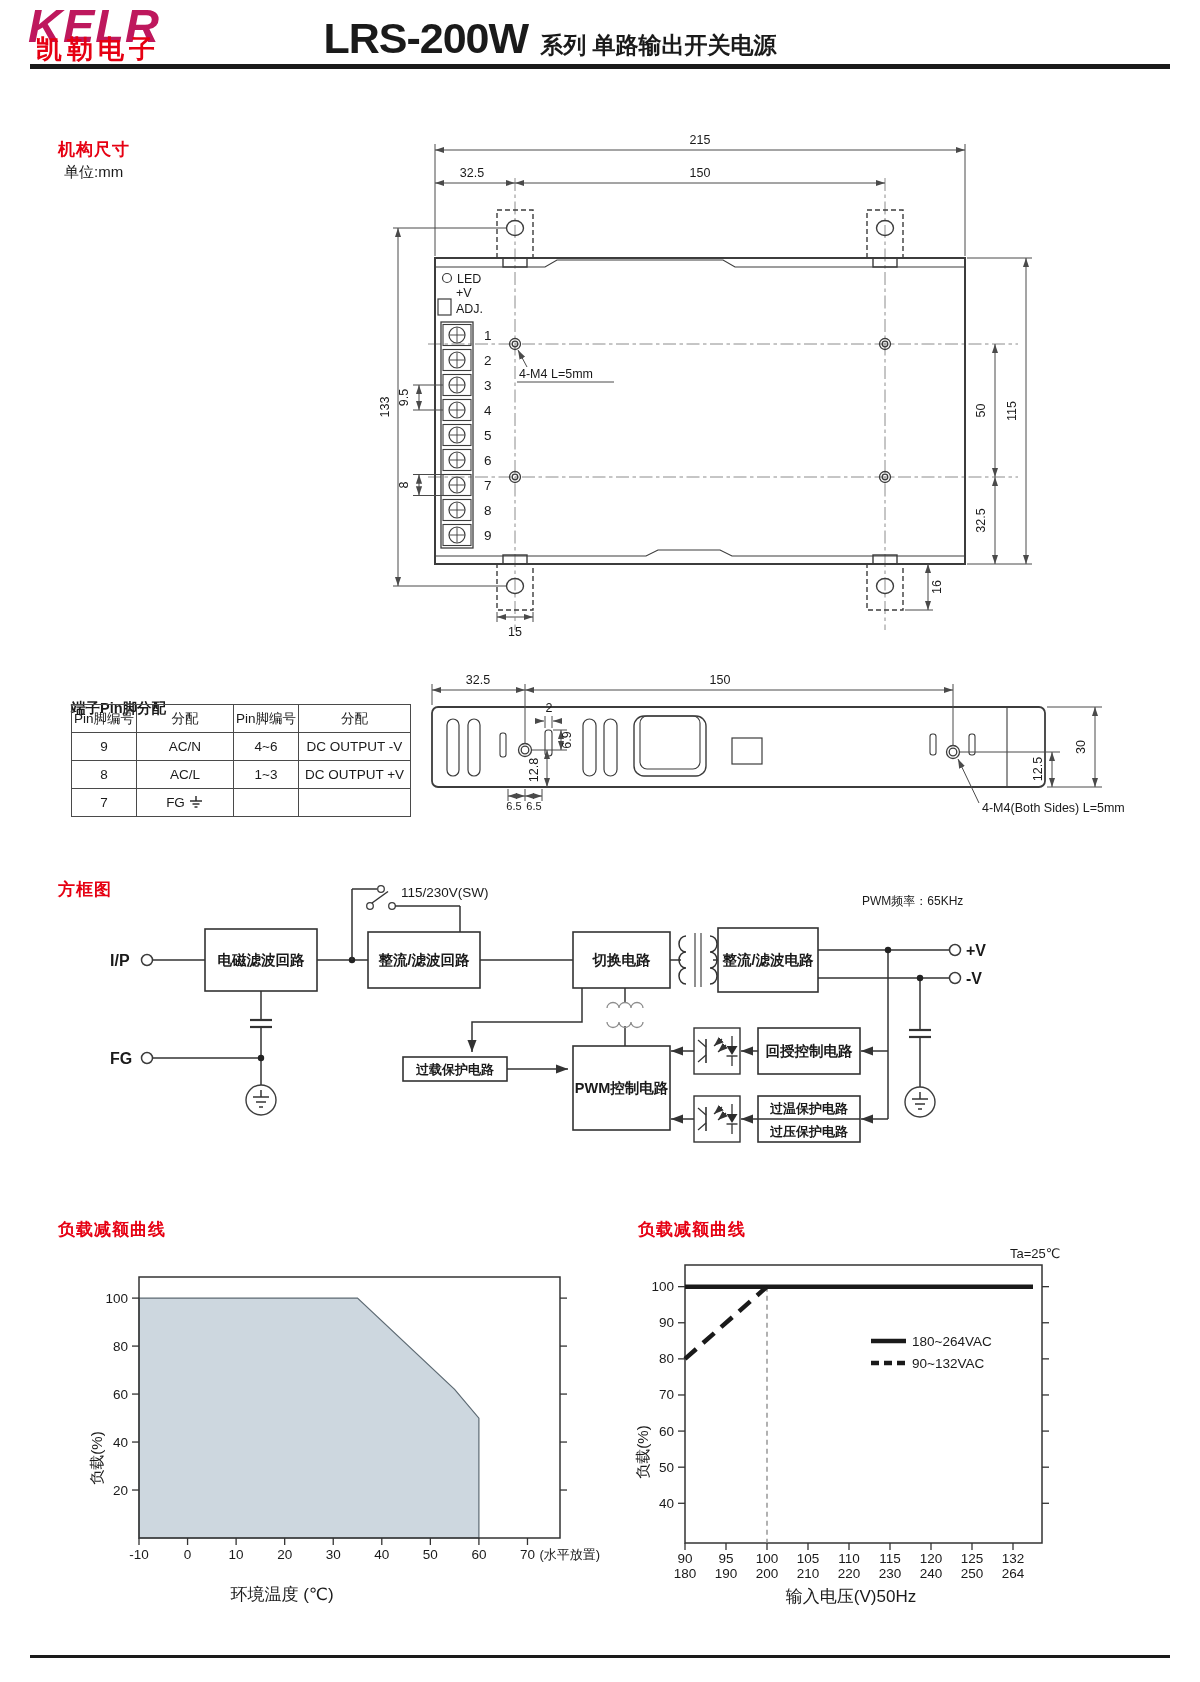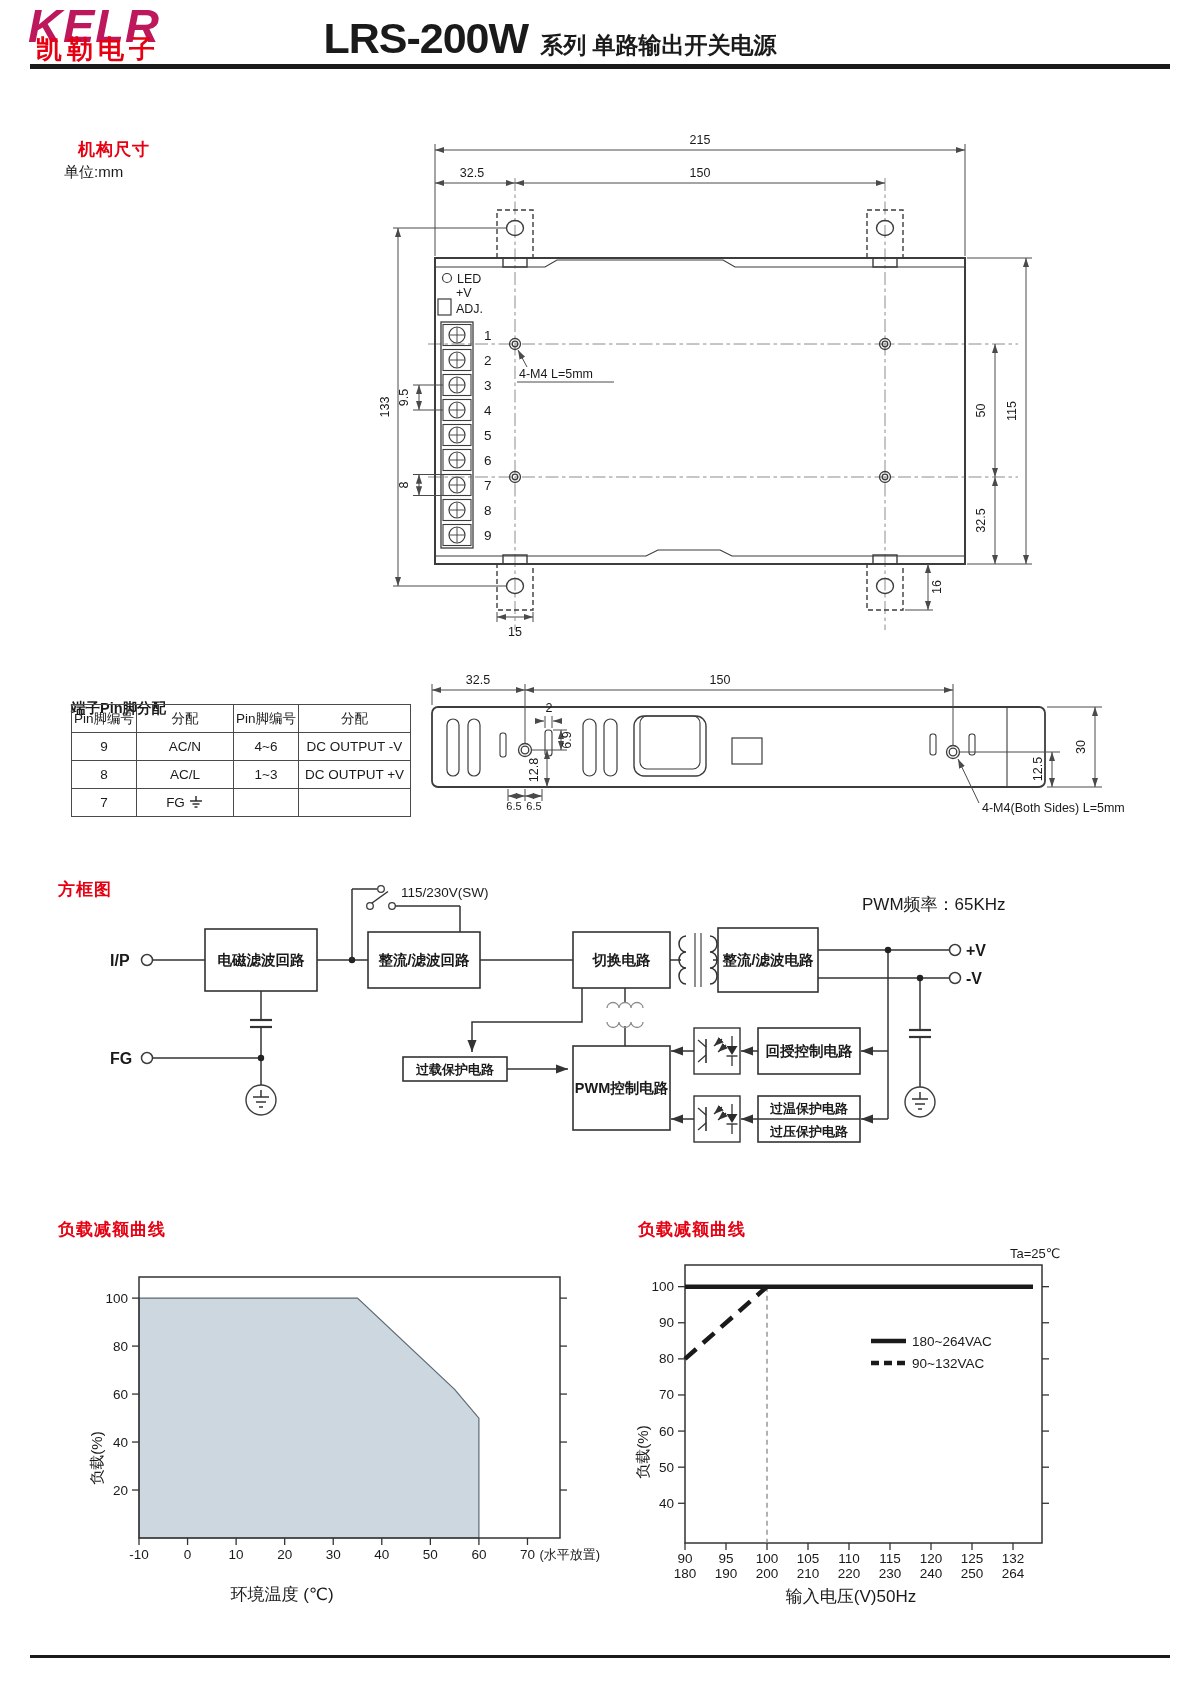--- a/index.html
+++ b/index.html
@@ -22,37 +22,37 @@
   .dt{font-size:12.5px;}
   .bw{fill:none;stroke:#333;stroke-width:1.5;}
   .bx{fill:none;stroke:#333;stroke-width:1.6;}
   .bt{font-size:14.5px;font-weight:600;}
   .bts{font-size:13px;font-weight:600;}
   .io{font-size:16px;font-weight:bold;}
   .pin-title{position:absolute;left:71px;top:680px;font-size:14.5px;font-weight:bold;margin-top:19px;}
   .pin-table{position:absolute;left:71px;top:704px;border-collapse:collapse;table-layout:fixed;width:339px;}
   .pin-table td,.pin-table th{border:1.2px solid #4a4a4a;height:27px;text-align:center;vertical-align:middle;
        font-size:13.5px;font-weight:normal;padding:0;}
-  .pwm-note{position:absolute;left:862px;top:893px;font-size:17px;}
+  .pwm-note{position:absolute;left:862px;top:893px;font-size:12px;}
   .ta-note{position:absolute;left:990px;top:1246px;font-size:13px;margin-left:20px;}
   .earth-icon{vertical-align:-2px;margin-left:3px;}
 </style>
 </head>
 <body>
 
 <div class="page">
 
   <div class="logo-main">KELR</div>
   <div class="logo-sub">凯勒电子</div>
   <div class="doc-title">
     <span class="model">LRS-200W</span><span class="suffix">系列 单路输出开关电源</span>
   </div>
   <div class="hrule" style="top:64px;height:5px;"></div>
 
-  <div class="sec-title" style="left:58px;top:138px;margin-left:20px;">机构尺寸</div>
+  <div class="sec-title" style="left:58px;top:138px;">机构尺寸</div>
   <div class="unit-note">单位:mm</div>
 
   <svg style="left:360px;top:130px;" width="750" height="520" viewBox="360 130 750 520">
     <defs>
       <marker id="ma1" viewBox="0 0 10 8" refX="9.3" refY="4" markerWidth="10" markerHeight="8" orient="auto-start-reverse">
         <path d="M0,0.9 L9.3,4 L0,7.1 Z" fill="#4a4a4a"></path>
       </marker>
       <g id="scr">
         <rect x="-14" y="-10.5" width="28" height="21" class="ol" stroke-width="1.1"></rect>
         <circle r="8" class="ol" stroke-width="1.2"></circle>

